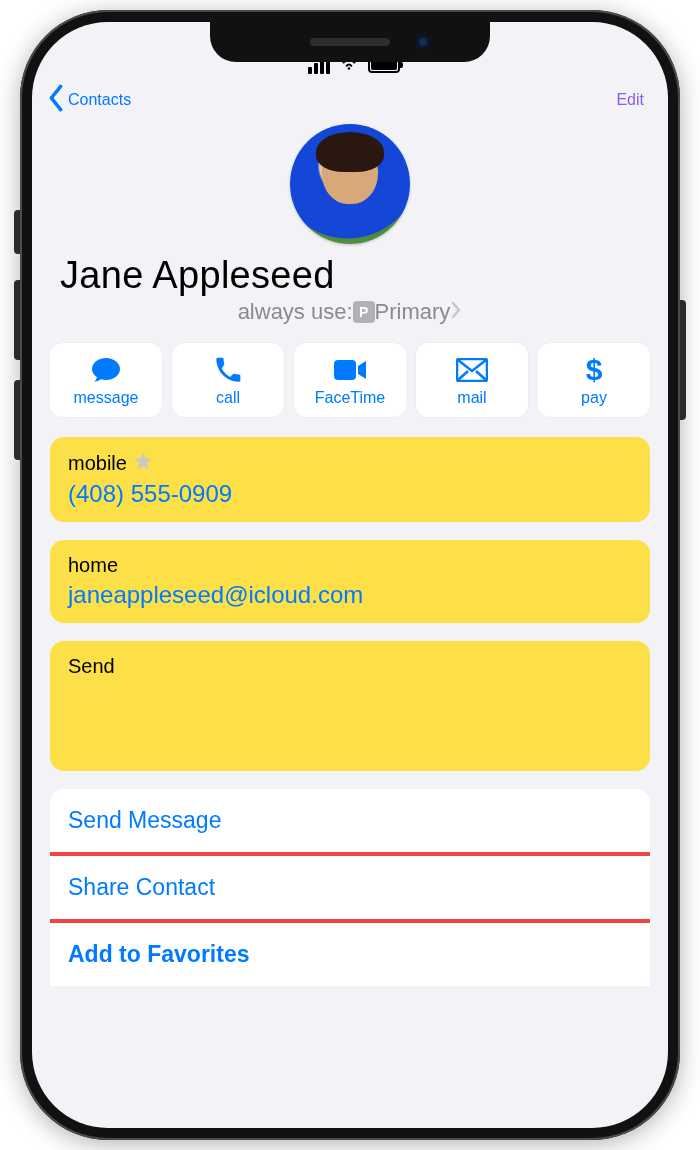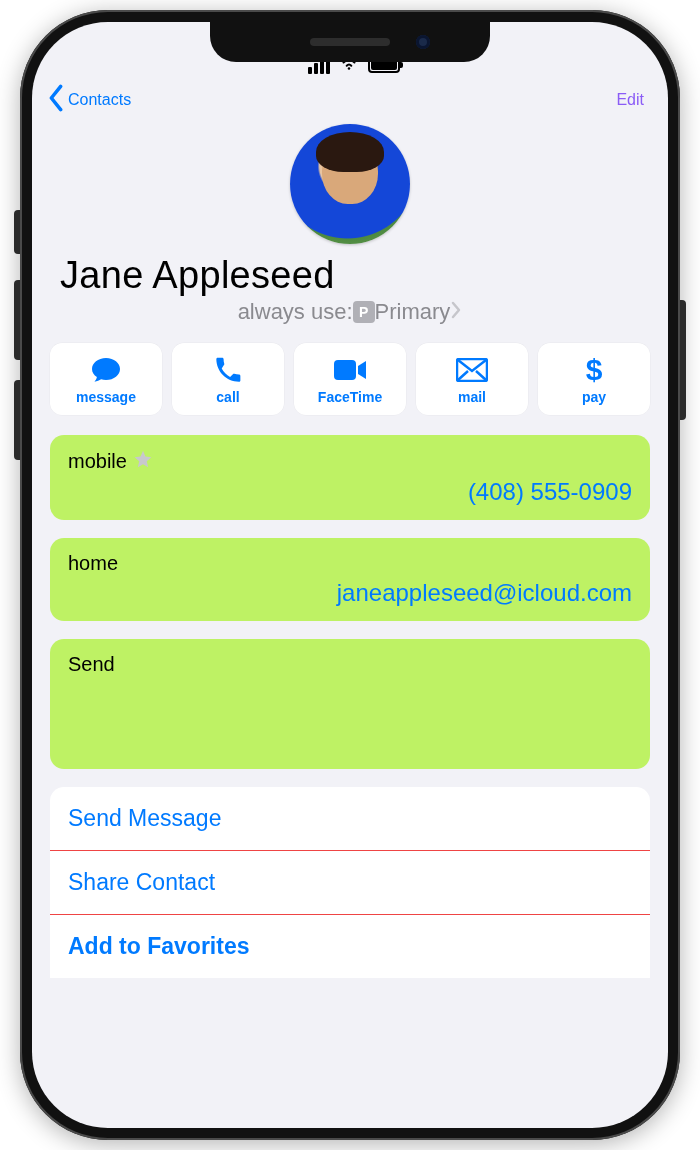--- a/index.html
+++ b/index.html
@@ -157,45 +157,44 @@
   .action-row {
     display:flex; gap:10px; padding: 0 18px 20px;
   }
   .action-btn {
     flex:1; background:#fff; border-radius:12px;
     display:flex; flex-direction:column; align-items:center; justify-content:center;
     padding:12px 4px 10px; color:#007aff;
     box-shadow: 0 0 0 .5px rgba(0,0,0,.04);
   }
   .action-btn .ic { height:30px; display:flex; align-items:center; justify-content:center; margin-bottom:4px; }
-  .action-btn .lbl { font-size:14px;font-weight:bold; }
+  .action-btn .lbl { font-size:16px; }
 
   
   .card {
-    background:#bef264; margin: 0 18px 18px; border-radius:14px;
+    background:#fde047; margin: 0 18px 18px; border-radius:14px;
     padding: 14px 18px;
-    text-align: right;
   }
   .field-label {
     font-size:20px; color:#000; display:flex; align-items:center; gap:6px;
   }
   .star { color:#c8c8cd; }
   .field-value {
     font-size:24px; color:#007aff; margin-top:4px;
   }
   .notes-card { min-height:130px; }
 
   
   .list-card {
     background:#fff; margin: 0 18px; border-radius:14px 14px 0 0;
     overflow:hidden;
   }
   .list-item {
     padding:18px 18px; font-size:23px; color:#007aff;
-    border-bottom:1px solid #ef4444;
+    border-bottom:4px solid #ef4444;
   }
   .list-item:last-child { border-bottom:none;font-weight:bold; }
 </style>
 </head>
 <body>
 
 <div class="device">
   <div class="btn-left1"></div>
   <div class="btn-left2"></div>
   <div class="btn-left3"></div>

